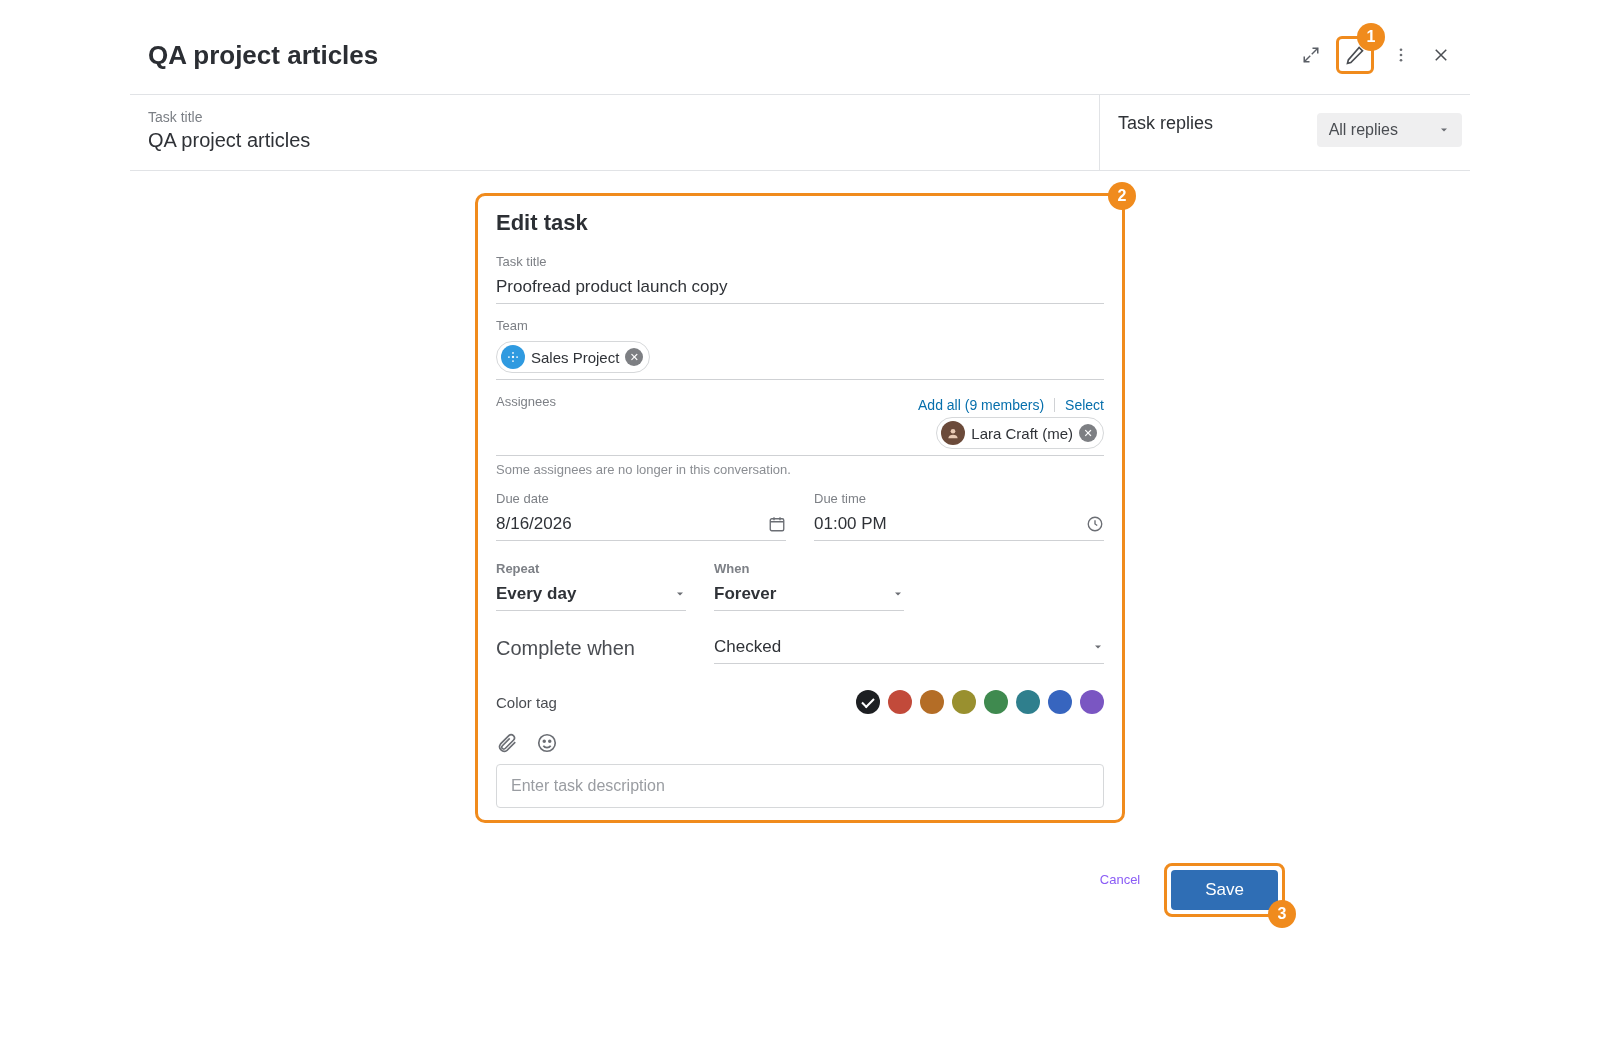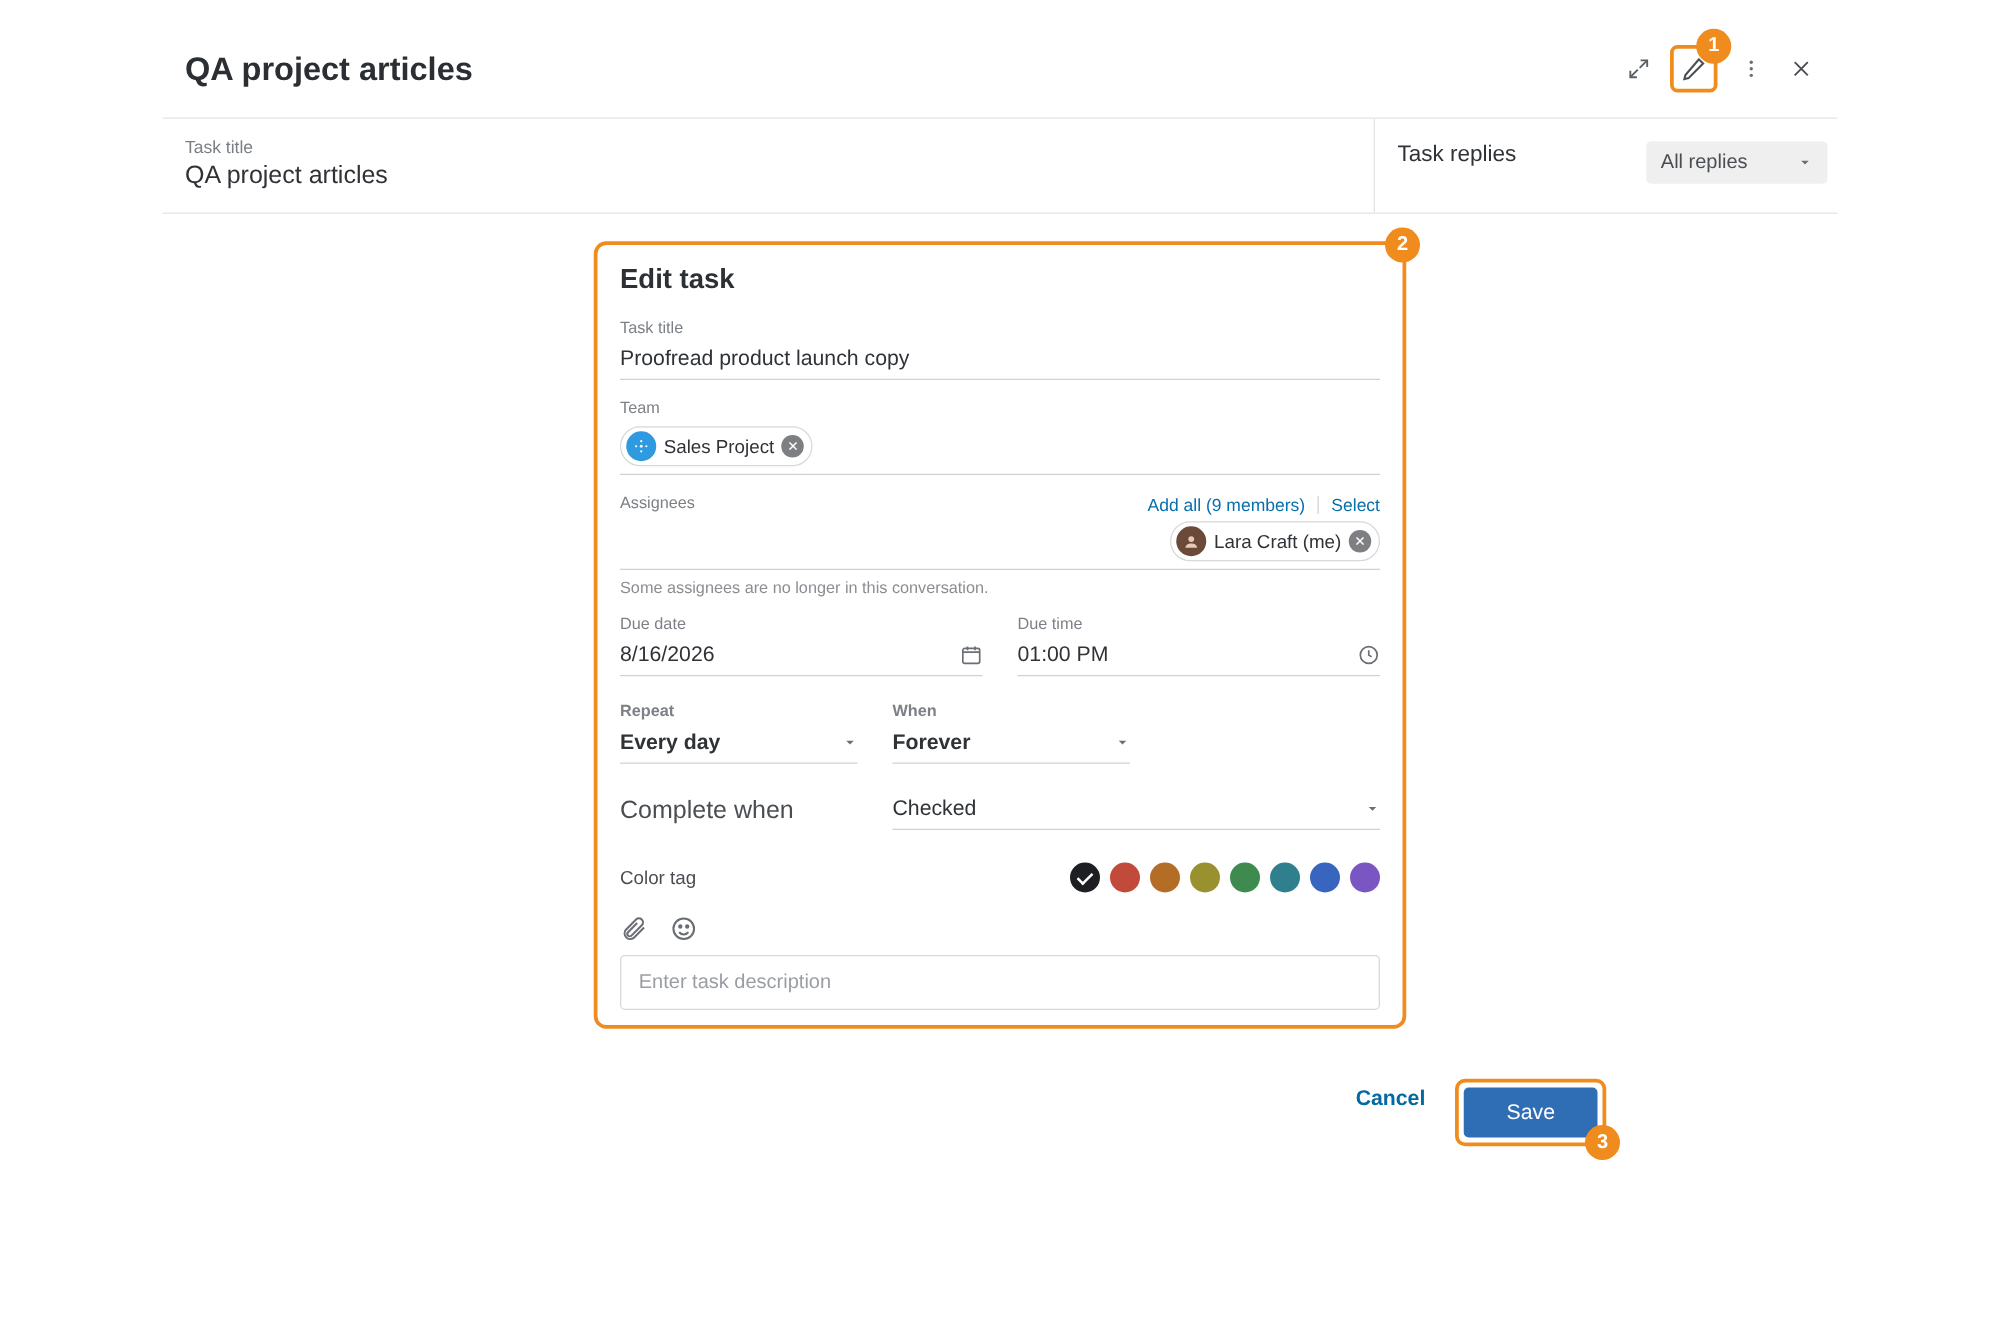--- a/index.html
+++ b/index.html
@@ -160,20 +160,21 @@
     width: 18px; height: 18px; border-radius: 50%;
     background: #7d7f83; color: #fff;
     display: flex; align-items: center; justify-content: center;
     font-size: 11px;
     cursor: pointer;
   }
   .placeholder { color: #9a9da2; }
   .assignee-row {
     display: flex;
     justify-content: space-between;
+    align-items: flex-end;
   }
   .link-blue { color: #066fac; font-size: 14px; cursor: pointer; }
   .divider-v { border-left: 1px solid #d0d2d5; height: 14px; margin: 0 10px; }
   .note-text { font-size: 13px; color: #8a8d92; margin-top: 6px; margin-bottom: 14px;}
   .select-field {
     border-bottom: 1px solid #cfd1d4;
     padding: 4px 0 6px 0;
     font-size: 17px;
     color: #2f3237;
     display: flex;
@@ -220,21 +221,21 @@
     display: flex;
     justify-content: flex-end;
     align-items: center;
     gap: 24px;
     margin-top: 18px;
     width: 650px;
     margin-left: auto; margin-right: auto;
     position: relative;
     right: -160px;
   }
-  .cancel-link { color: #0369a1; font-size: 17px; font-weight: 700; cursor: pointer; }
+  .cancel-link { color: #8b5cf6; font-size: 13px; font-weight: 400; cursor: pointer; }
   .save-wrap {
     border: 3px solid #f08b1d; border-radius: 8px; padding: 4px; position: relative; margin-top: 22px;
   }
   .save-btn {
     background: #2f6eb5; color: #fff; border: none;
     padding: 10px 34px; font-size: 17px; border-radius: 4px;
     cursor: pointer;
   }
   .badge-3 { bottom: -14px; right: -14px; }
   svg { display: block; }

